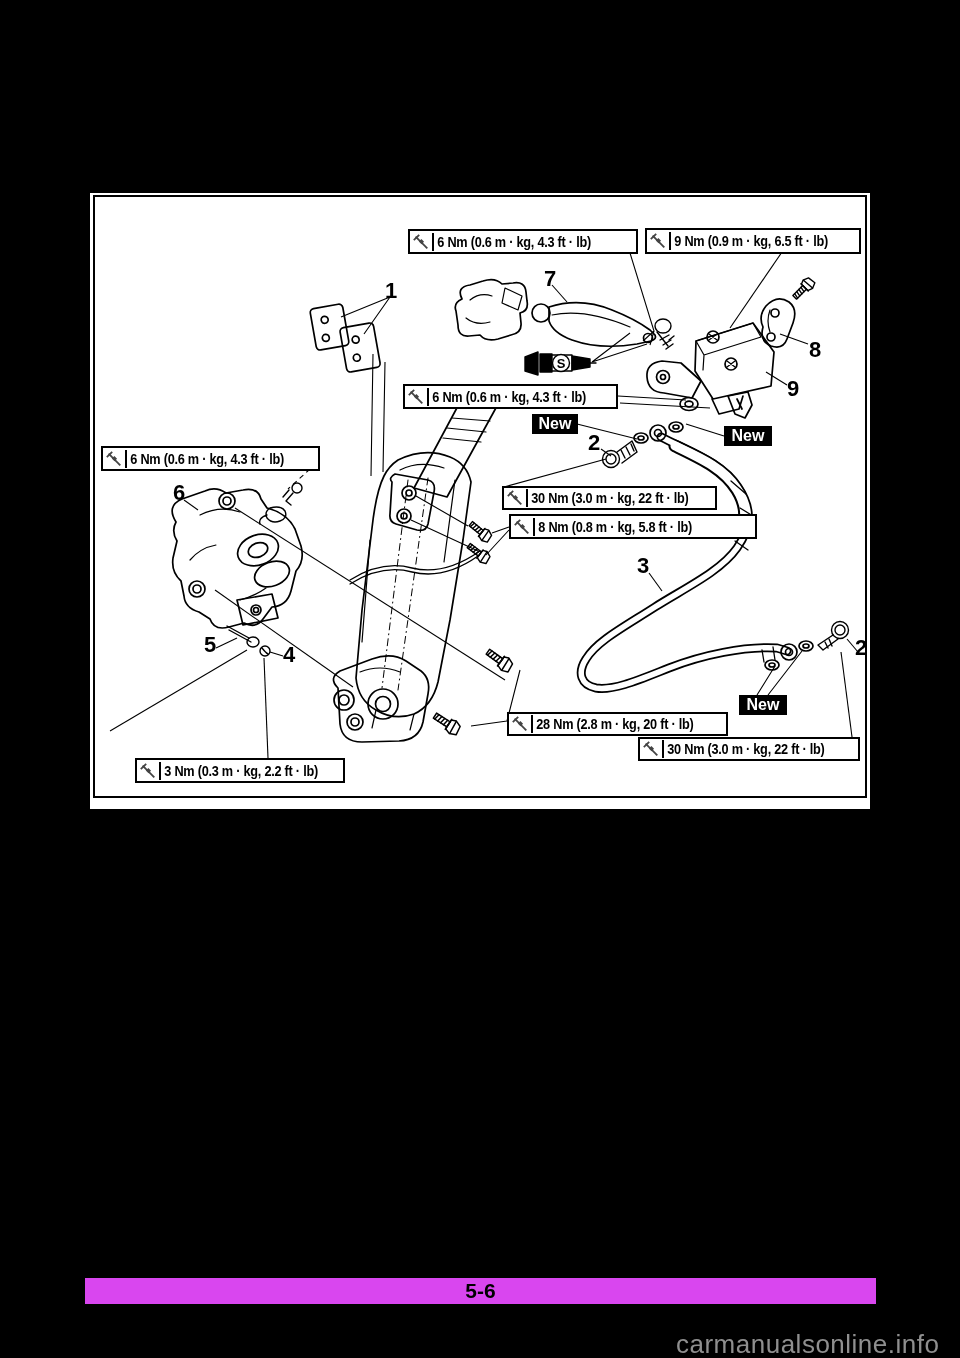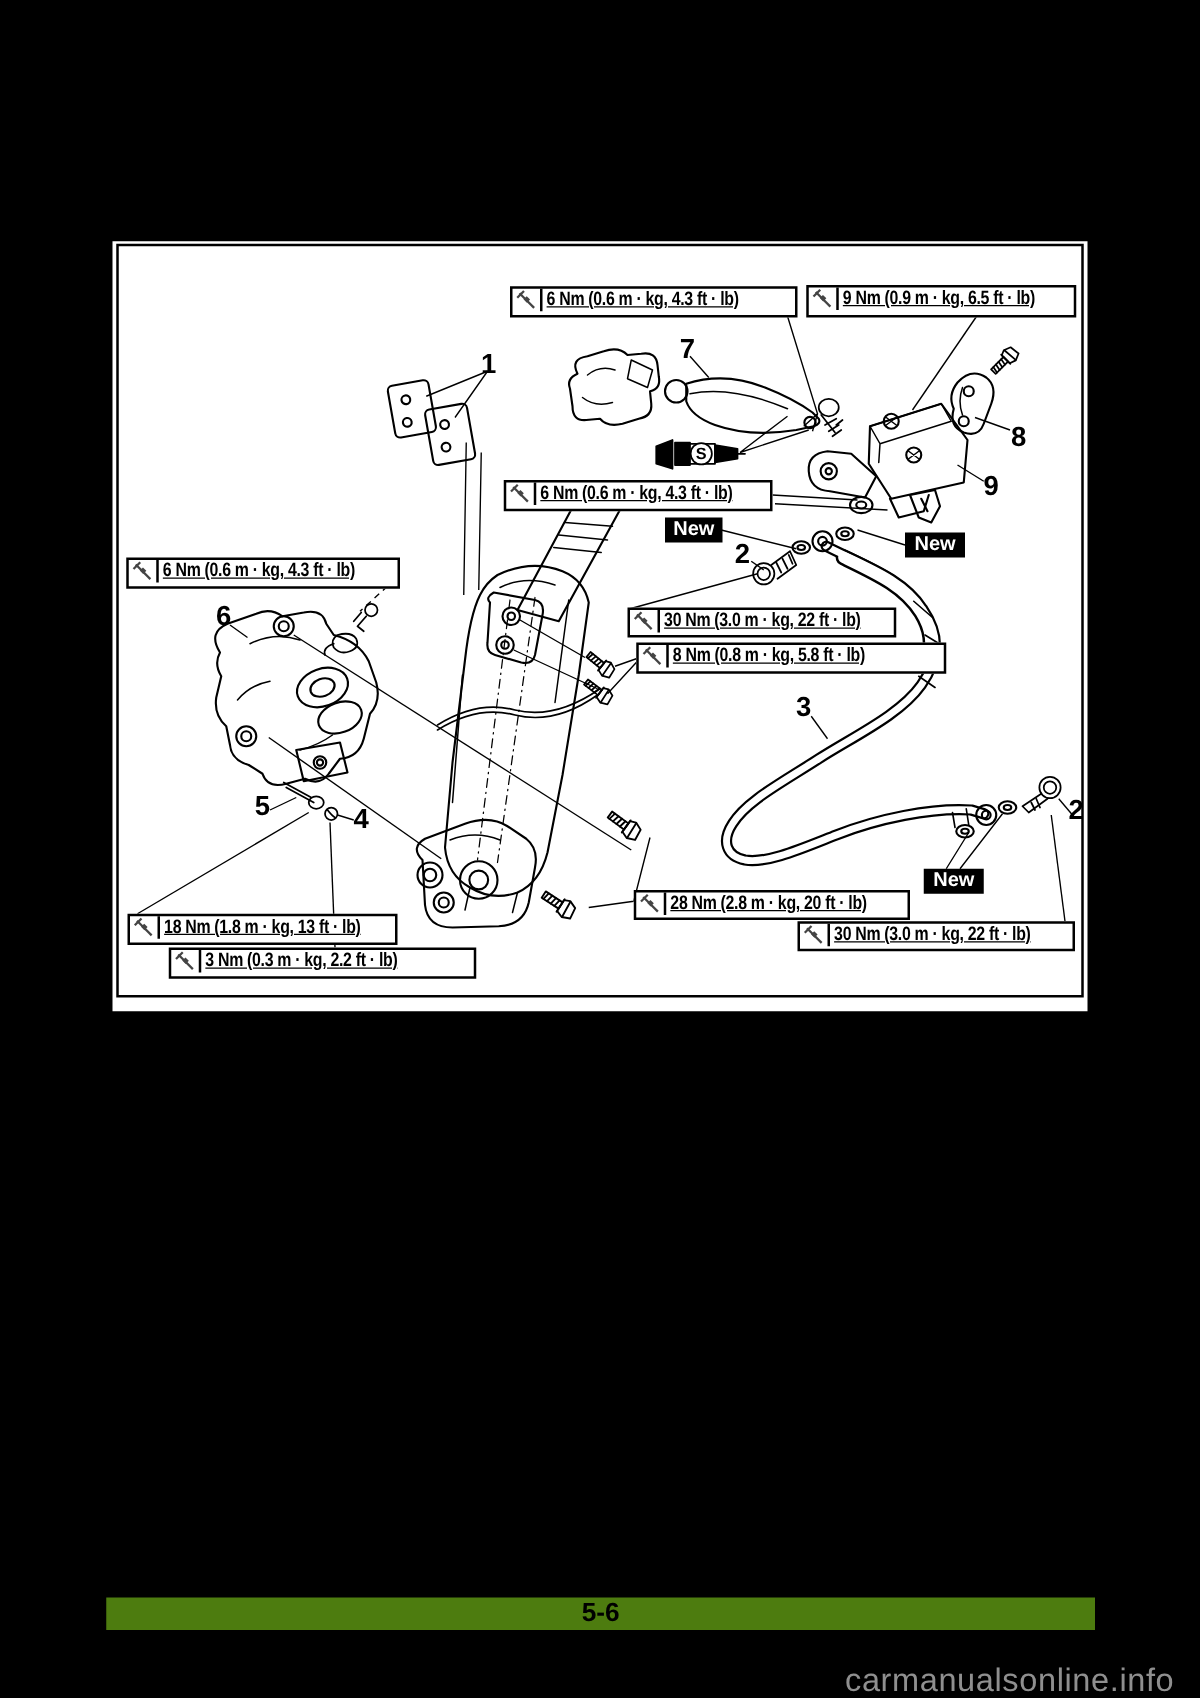--- a/index.html
+++ b/index.html
@@ -1,28 +1,28 @@
 <!DOCTYPE html>
 <html><head>
 <meta charset="utf-8">
 <style>
   html,body{margin:0;padding:0;background:#000;}
   .canvas{position:relative;width:960px;height:1358px;background:#000;overflow:hidden;
           font-family:"Liberation Sans",sans-serif;}
   .paper{position:absolute;left:90px;top:193px;width:780px;height:616px;background:#fff;}
   .frame{position:absolute;left:93px;top:195px;width:770px;height:599px;border:2px solid #000;}
   .art{position:absolute;left:0;top:0;width:960px;height:1358px;pointer-events:none;}
-  .tq{position:absolute;display:flex;align-items:flex-start;background:#fff;border:2px solid #000;box-sizing:border-box;text-decoration:underline;}
+  .tq{position:absolute;display:flex;align-items:center;background:#fff;border:2px solid #000;box-sizing:border-box;}
   .tq-icon{width:22px;border-right:2px solid #000;display:flex;align-items:center;justify-content:center;flex:none;}
   .tq-text{flex:1;display:flex;align-items:center;padding-left:4px;font-weight:bold;font-size:15.5px;
            white-space:nowrap;letter-spacing:-0.3px;transform:scaleX(.82);transform-origin:0 50%;color:#000;}
   .newtag{position:absolute;background:#000;color:#fff;font-weight:bold;font-size:16px;
           display:flex;align-items:center;justify-content:center;letter-spacing:0;}
   .callout{position:absolute;transform:translate(-50%,-50%);font-weight:bold;font-size:22px;color:#000;line-height:1;}
-  .footerbar{position:absolute;left:85px;top:1278px;width:791px;height:26px;background:#4d7c0f;
+  .footerbar{position:absolute;left:85px;top:1278px;width:791px;height:26px;background:#d946ef;
              display:flex;align-items:center;justify-content:center;}
   .footerbar span{font-weight:bold;font-size:21px;color:#000;}
   .watermark{position:absolute;left:676px;top:1329px;font-size:26px;color:#8f8f8f;letter-spacing:0.5px;}
 </style>
 </head>
 <body>
 
 <div class="canvas">
 
   <div class="paper"></div>
@@ -316,33 +316,21 @@
       <svg width="18" height="18" viewBox="0 0 20 20">
           <g stroke="#444" stroke-width="2" fill="none">
             <path d="M4,4 L17,17"></path>
             <path d="M2,8 L8,2"></path>
             <path d="M9,8 L12,11" stroke-width="4"></path>
           </g>
         </svg>
     </span>
     <span class="tq-text">30 Nm (3.0 m · kg, 22 ft · lb)</span>
   </div>
-  <div class="tq" style="left:102px;top:731px;width:216px;height:25px">
-    <span class="tq-icon">
-      <svg width="18" height="18" viewBox="0 0 20 20">
-          <g stroke="#444" stroke-width="2" fill="none">
-            <path d="M4,4 L17,17"></path>
-            <path d="M2,8 L8,2"></path>
-            <path d="M9,8 L12,11" stroke-width="4"></path>
-          </g>
-        </svg>
-    </span>
-    <span class="tq-text">18 Nm (1.8 m · kg, 13 ft · lb)</span>
-  </div>
-  <div class="tq" style="left:135px;top:758px;width:246px;height:25px">
+  <div class="tq" style="left:135px;top:758px;width:210px;height:25px">
     <span class="tq-icon">
       <svg width="18" height="18" viewBox="0 0 20 20">
           <g stroke="#444" stroke-width="2" fill="none">
             <path d="M4,4 L17,17"></path>
             <path d="M2,8 L8,2"></path>
             <path d="M9,8 L12,11" stroke-width="4"></path>
           </g>
         </svg>
     </span>
     <span class="tq-text">3 Nm (0.3 m · kg, 2.2 ft · lb)</span>

